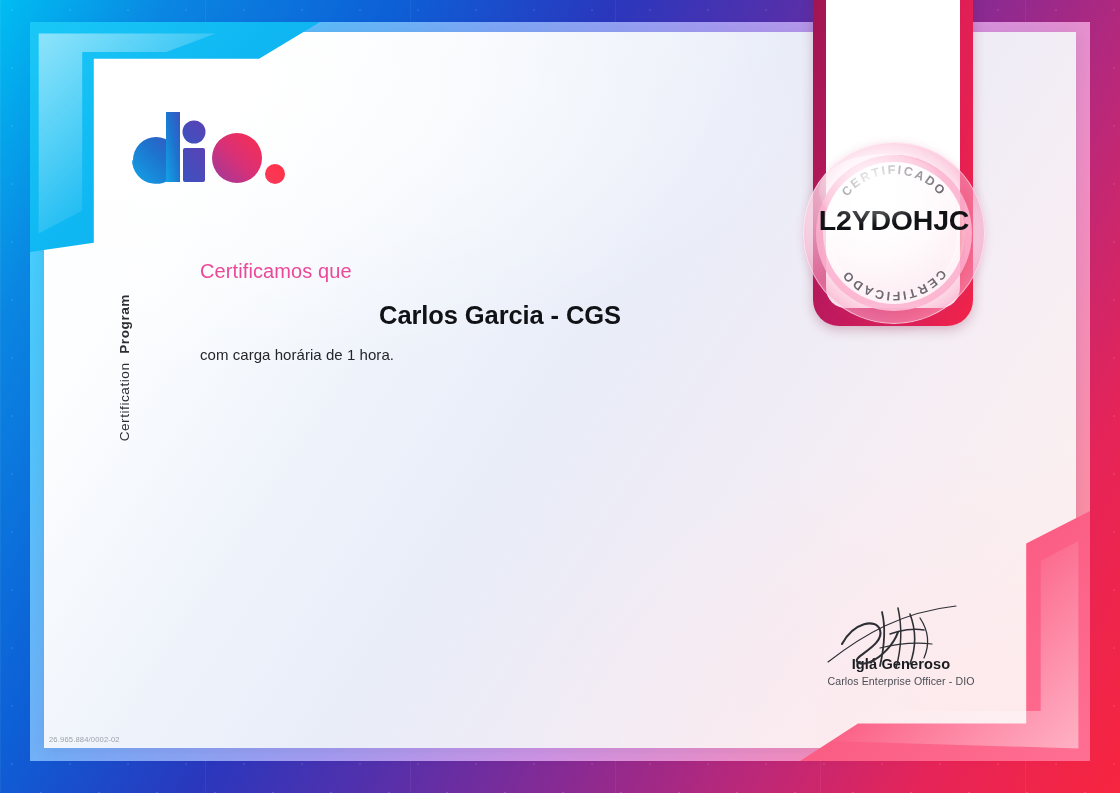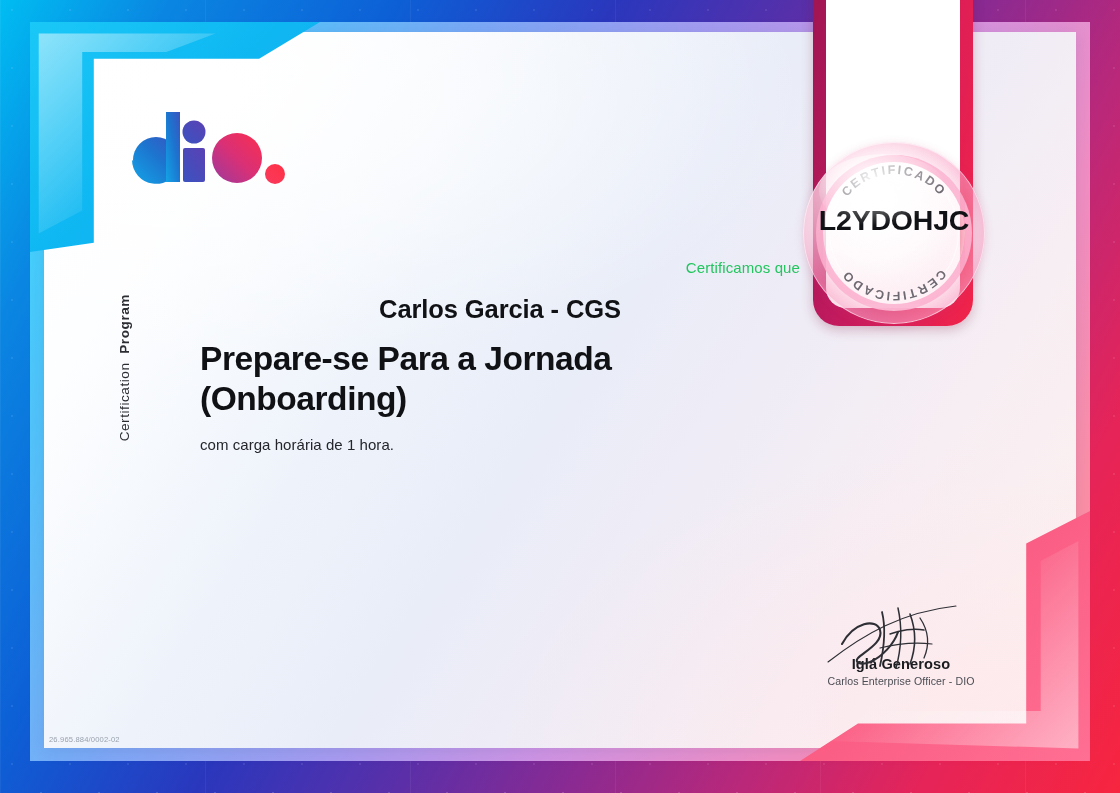--- a/index.html
+++ b/index.html
@@ -214,23 +214,22 @@
     font-size:13.6px;
     color:#2b2d33;
     letter-spacing:.55px;
     white-space:nowrap;
   }
   .side-label .bold { font-weight:bold; }
 
   
   .body-text { position:absolute; left:200px; top:258px; width:600px; }
   .t-intro {
-    font-size:15px; color:#22c55e; letter-spacing:.1px;
+    font-size:20px; color:#ec4899; letter-spacing:.1px;
     line-height:1.3;
-    text-align:right;
   }
   .t-name {
     font-size:25.5px; font-weight:bold; color:#111215;
     margin-top:17px; letter-spacing:-.1px;text-align:center;
   }
   .t-date {
     font-size:19.5px; color:#24262b; margin-top:17px; letter-spacing:.05px;
   }
   .t-course {
     font-size:33.5px; font-weight:bold; color:#101114;
@@ -349,21 +348,20 @@
   <div class="side-label">
     <span>
       <span>Certification</span>&nbsp;
       <span class="bold">Program</span>
     </span>
   </div>
 
   <div class="body-text">
     <div class="t-intro">Certificamos que</div>
     <div class="t-name">Carlos Garcia - CGS</div>
-    <div class="t-course">Prepare-se Para a Jornada (Onboarding)</div>
     <div class="t-hours">com carga horária de 1 hora.</div>
   </div>
 
   <div class="signature">
     <div class="sig-mark">
       <svg width="150" height="70" viewBox="0 0 150 70">
         <g fill="none" stroke="#2e2f35" stroke-linecap="round">
           <path d="M4 58 C 40 30, 78 8, 132 2" stroke-width="1.1"></path>
           <path d="M18 40 C 30 18, 52 14, 56 26 C 60 38, 40 48, 34 54 C 30 58, 36 62, 46 58 C 58 53, 70 40, 74 28" stroke-width="2.1"></path>
           <path d="M58 8 C 62 24, 60 44, 56 62" stroke-width="1.8"></path>

